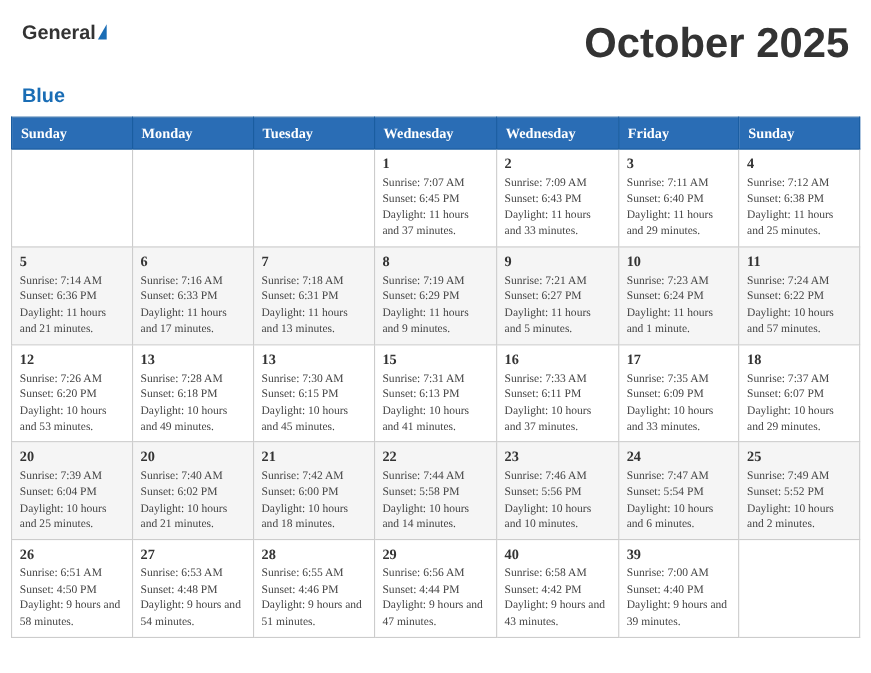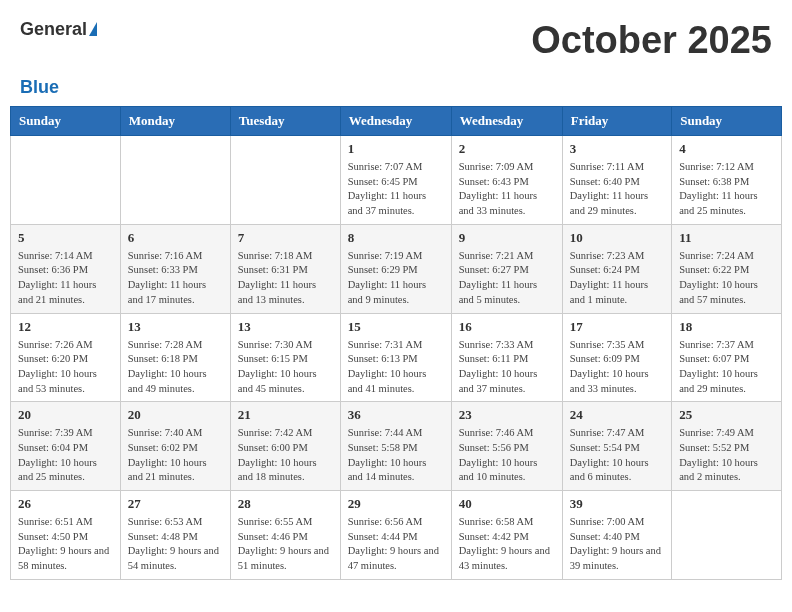--- a/index.html
+++ b/index.html
@@ -218,21 +218,21 @@
         </td>
         <td>
           <div class="day-number">20</div>
           <div class="day-info">Sunrise: 7:40 AM<br>Sunset: 6:02 PM<br>Daylight: 10 hours and 21 minutes.</div>
         </td>
         <td>
           <div class="day-number">21</div>
           <div class="day-info">Sunrise: 7:42 AM<br>Sunset: 6:00 PM<br>Daylight: 10 hours and 18 minutes.</div>
         </td>
         <td>
-          <div class="day-number">36</div>
+          <div class="day-number">22</div>
           <div class="day-info">Sunrise: 7:44 AM<br>Sunset: 5:58 PM<br>Daylight: 10 hours and 14 minutes.</div>
         </td>
         <td>
           <div class="day-number">23</div>
           <div class="day-info">Sunrise: 7:46 AM<br>Sunset: 5:56 PM<br>Daylight: 10 hours and 10 minutes.</div>
         </td>
         <td>
           <div class="day-number">24</div>
           <div class="day-info">Sunrise: 7:47 AM<br>Sunset: 5:54 PM<br>Daylight: 10 hours and 6 minutes.</div>
         </td>

